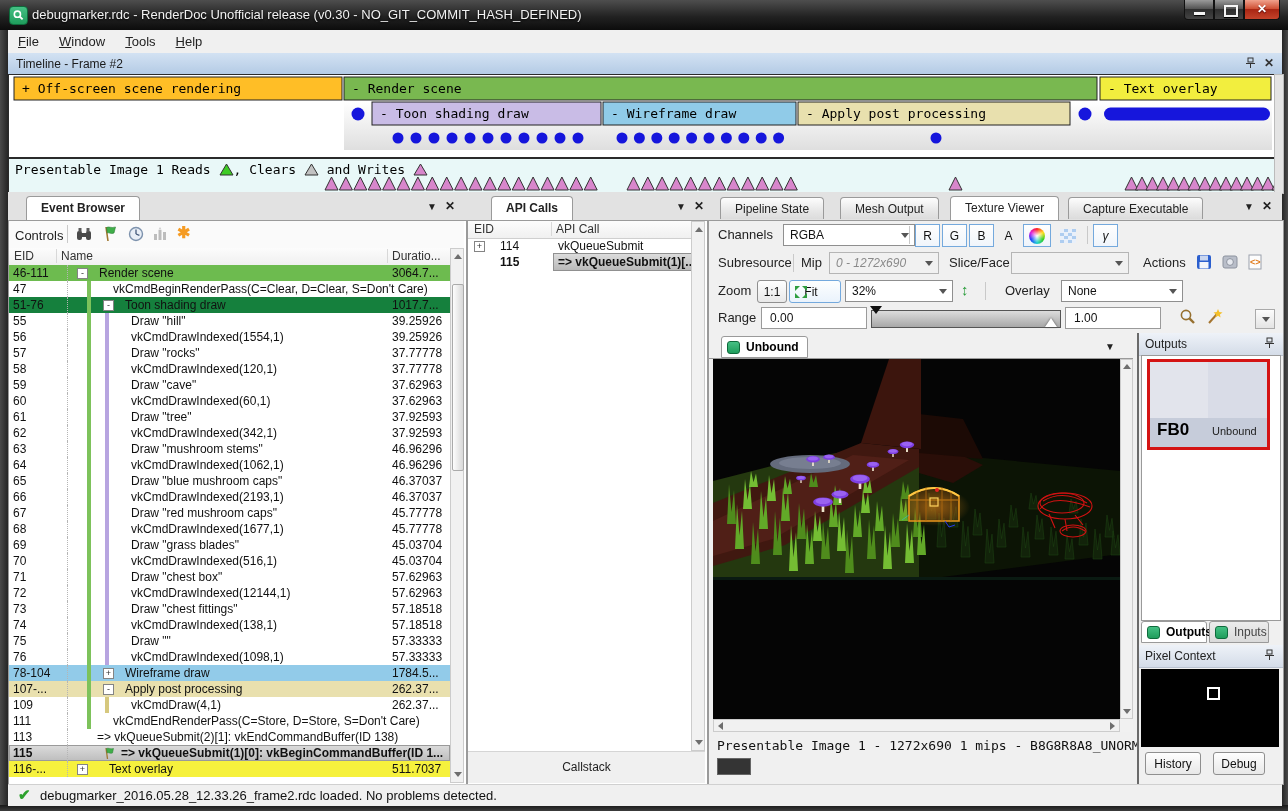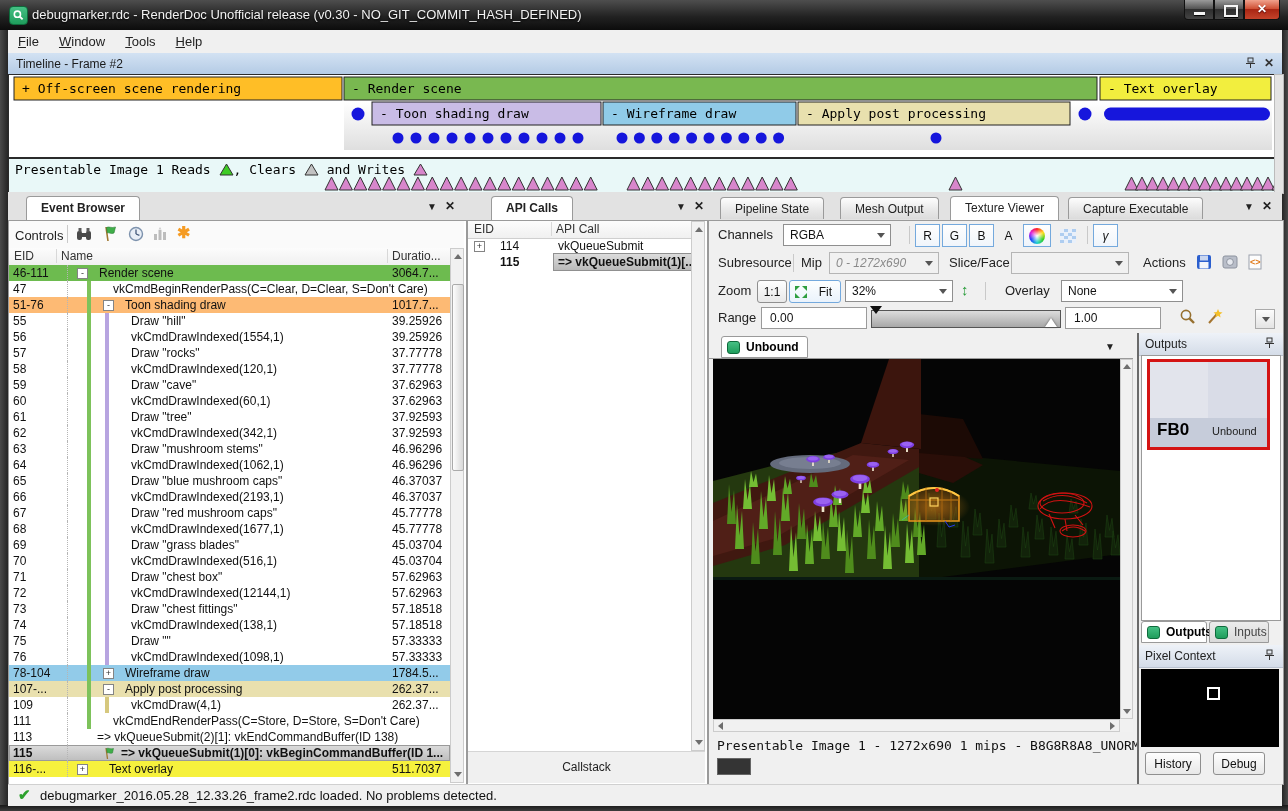--- a/index.html
+++ b/index.html
@@ -61,21 +61,21 @@
   .colsep{position:absolute;top:1px;width:1px;height:14px;background:#d8d8d8;}
   .erow{position:relative;height:16px;font-size:12px;white-space:nowrap;}
   .erow .eid{position:absolute;left:4px;top:1px;}
   .erow .nm{position:absolute;top:1px;}
   .erow .dur{position:absolute;left:383px;top:1px;}
   .erow .guide{position:absolute;left:58px;top:0;height:16px;border-left:1px dotted #b5b5b5;}
   .erow .vbar{position:absolute;top:0;width:4px;height:16px;}
   .expander{position:absolute;top:3px;width:9px;height:9px;border:1px solid #848484;background:#fff;
     font-size:9px;line-height:8px;text-align:center;color:#333;}
   .bg-green{background:#6dbb4f;}
-  .bg-purple{background:#fdba74;}
+  .bg-purple{background:#15803d;}
   .bg-blue{background:#92cbe9;}
   .bg-tan{background:#e9e0ae;}
   .bg-yellow{background:#f6f13d;}
   .bg-selected{background:linear-gradient(#dcdcdc,#bdbdbd);outline:1px solid #9a9a9a;outline-offset:-1px;}
   .sb-track{position:absolute;background:#f1f1f1;border:1px solid #ccc;box-sizing:border-box;}
   .sb-thumb{position:absolute;left:1px;background:linear-gradient(90deg,#fdfdfd,#d8d8d8);border:1px solid #aaa;border-radius:2px;}
   .arr{width:0;height:0;position:absolute;}
   .arr.up{border-left:4px solid transparent;border-right:4px solid transparent;border-bottom:5px solid #6e6e6e;}
   .arr.down{border-left:4px solid transparent;border-right:4px solid transparent;border-top:5px solid #6e6e6e;}
   .arr.left{border-top:4px solid transparent;border-bottom:4px solid transparent;border-right:5px solid #6e6e6e;}
@@ -628,21 +628,21 @@
       <div class="ptab" style="left:132px;">Mesh Output</div>
       <div class="ptab active" style="left:242px;">Texture Viewer</div>
       <div class="ptab" style="left:360px;">Capture Executable</div>
       <span class="tab-arrow" style="right:28px;">▼</span>
       <span class="tab-x" style="right:10px;">✕</span>
     </div>
     <div class="panel-body" style="left:0;top:25px;width:574px;height:563px;background:#f0f0f0;">
 
       <div class="abs" style="left:0;top:2px;width:572px;height:27px;">
         <span class="lbl" style="left:9px;">Channels</span>
-        <div class="combo" style="left:74px;top:1px;width:108px;">
+        <div class="combo" style="left:74px;top:1px;width:132px;">
           <span>RGBA</span><span class="caret"></span>
         </div>
         <span class="tb-sep" style="left:200px;top:3px;"></span>
         <div class="chanbtn" style="left:206px;top:1px;">R</div>
         <div class="chanbtn" style="left:233px;top:1px;">G</div>
         <div class="chanbtn" style="left:260px;top:1px;">B</div>
         <div class="chanbtn off" style="left:287px;top:1px;">A</div>
         <div class="icobtn" style="left:314px;top:1px;">
             <span class="wheel"></span>
           </div>
@@ -682,21 +682,21 @@
           <svg width="18" height="18">
               <rect x="3" y="2" width="12" height="14" fill="#fdfdfd" stroke="#9aa0ab"></rect>
               <text x="4" y="12" font-size="9" font-weight="bold" fill="#e07818">&lt;&gt;</text>
             </svg>
         </span>
       </div>
 
       <div class="abs" style="left:0;top:58px;width:572px;height:27px;">
         <span class="lbl" style="left:9px;">Zoom</span>
         <div class="pushbtn" style="left:48px;top:1px;width:30px;">1:1</div>
-        <div class="pushbtn toggled" style="left:80px;top:1px;width:52px;text-align:right;padding-right:8px;">
+        <div class="pushbtn toggled" style="left:80px;top:1px;width:52px;padding-right:8px;">
           <svg style="position:absolute;left:4px;top:4px;" width="14" height="14">
             <polygon points="1,1 6,1 1,6" fill="#2f9e3f"></polygon>
               <polygon points="13,1 8,1 13,6" fill="#2f9e3f"></polygon>
             <polygon points="1,13 1,8 6,13" fill="#2f9e3f"></polygon>
               <polygon points="13,13 13,8 8,13" fill="#2f9e3f"></polygon>
           </svg>
           <span>Fit</span>
         </div>
         <div class="combo" style="left:136px;top:1px;width:108px;">
           <span>32%</span><span class="caret"></span>

